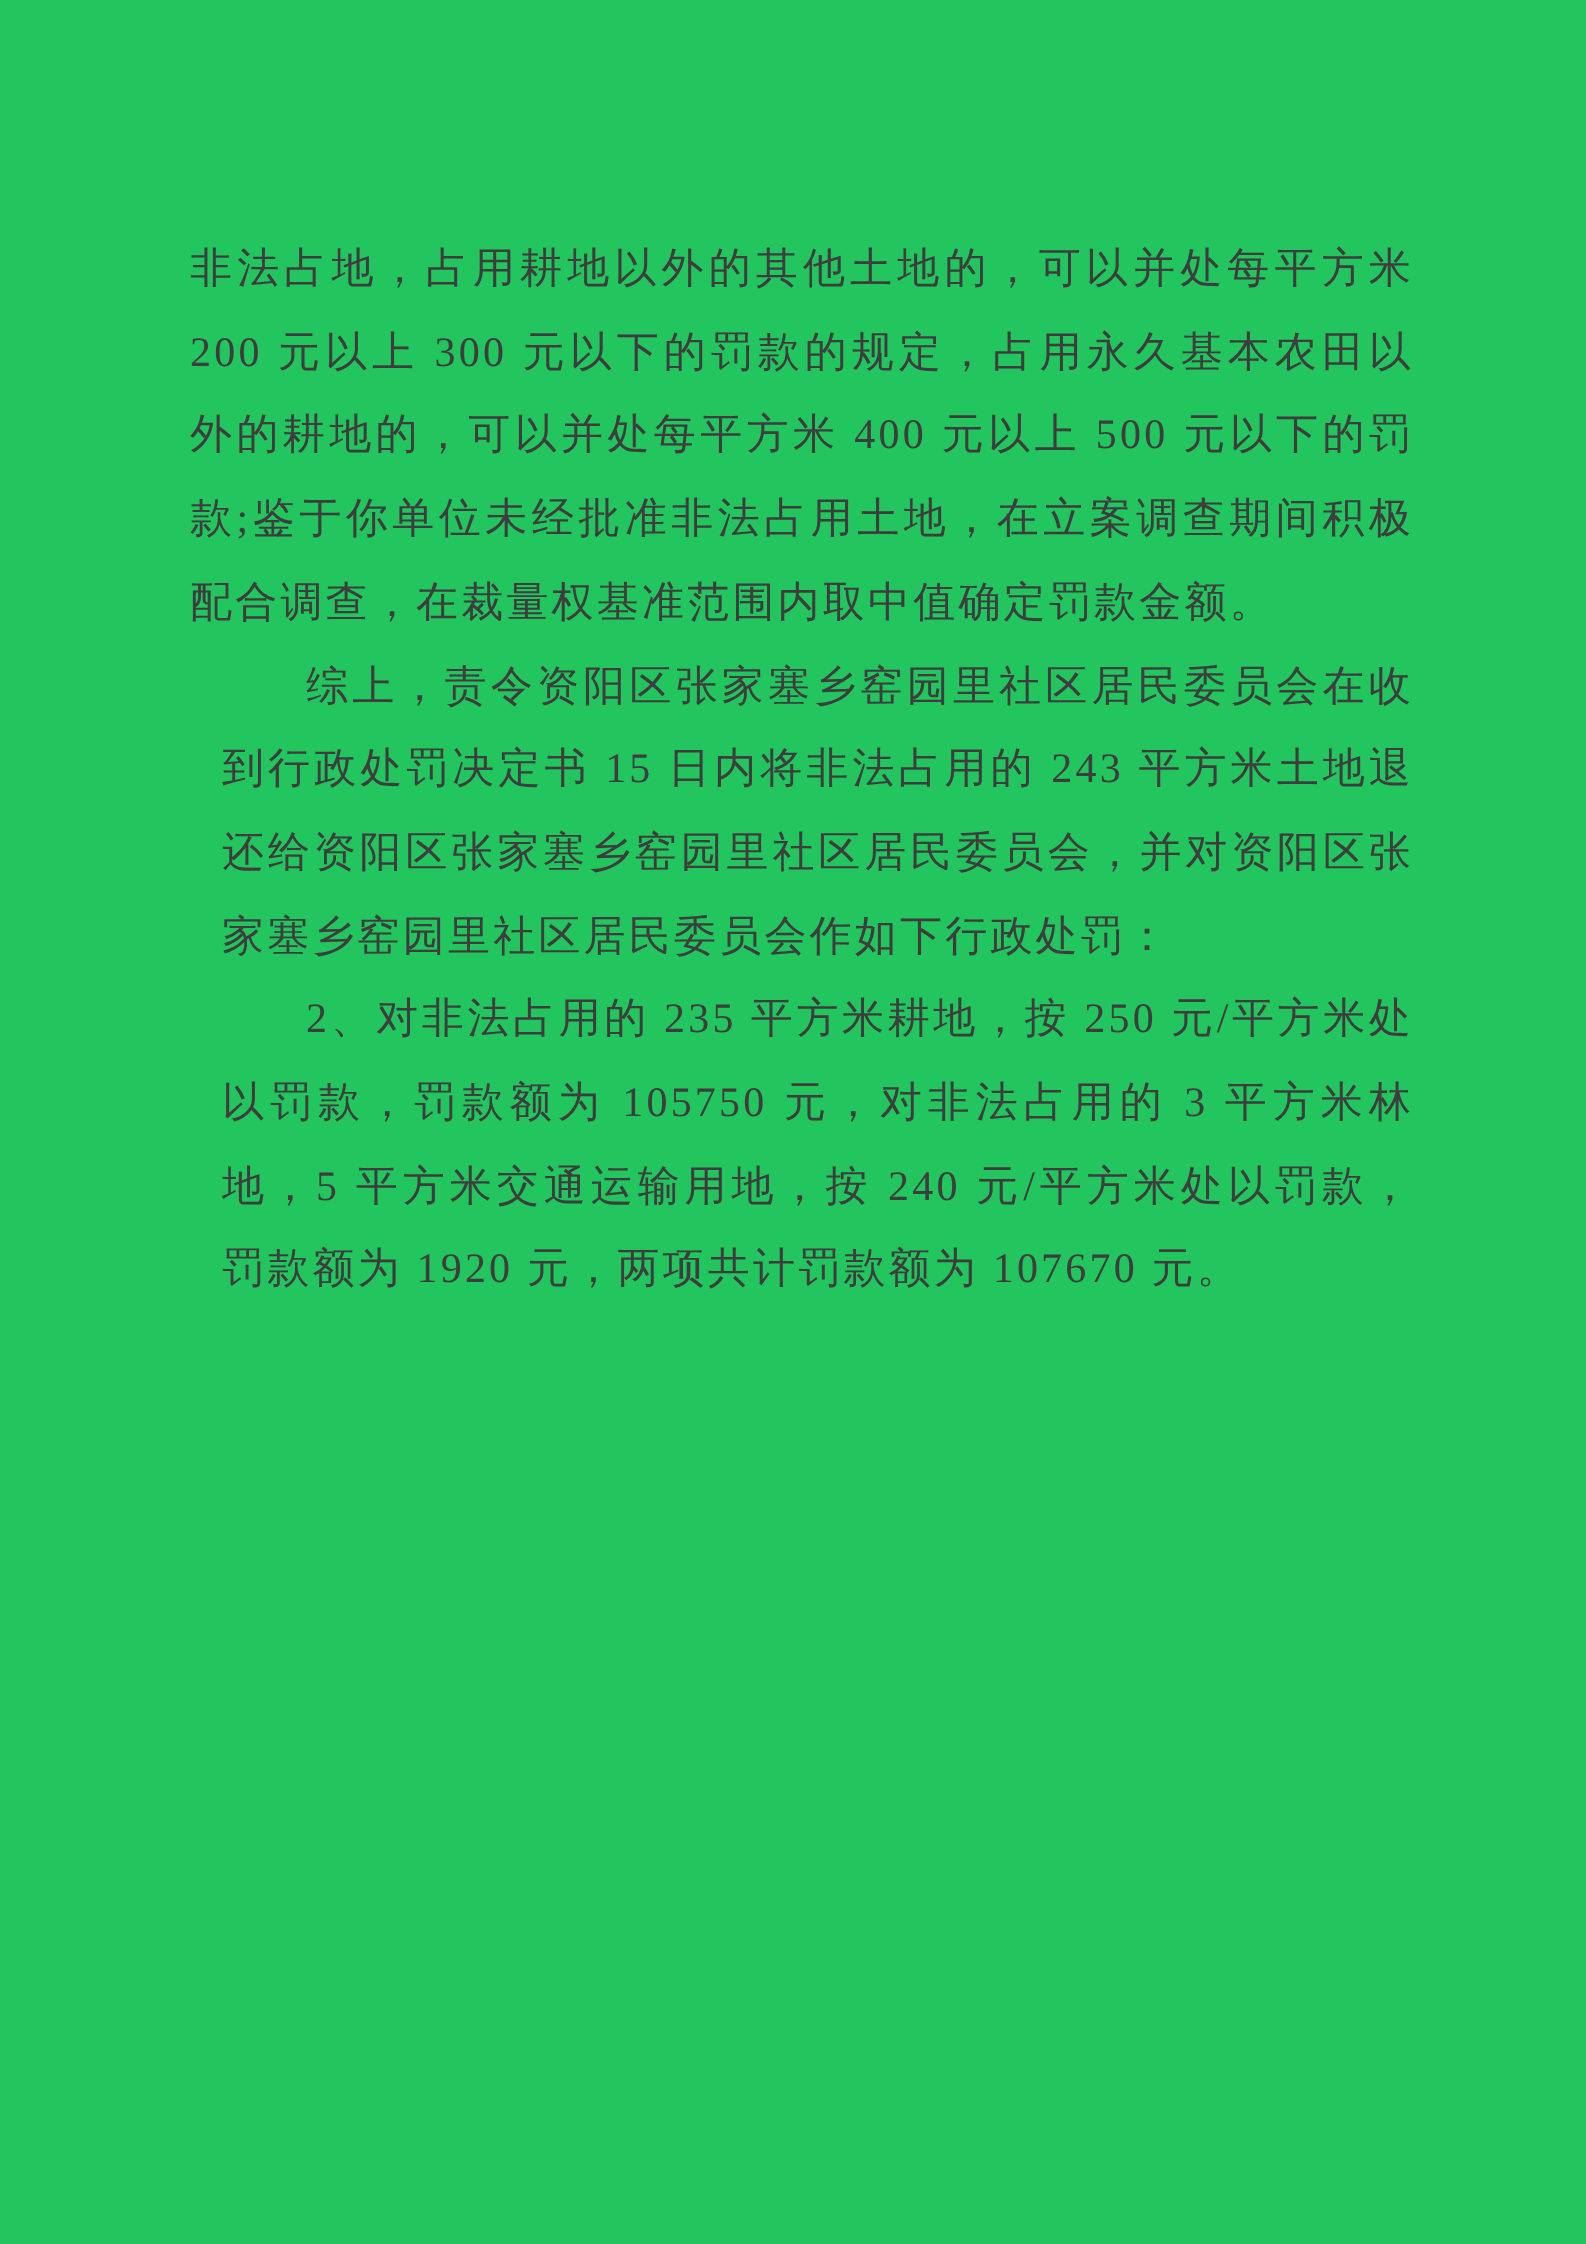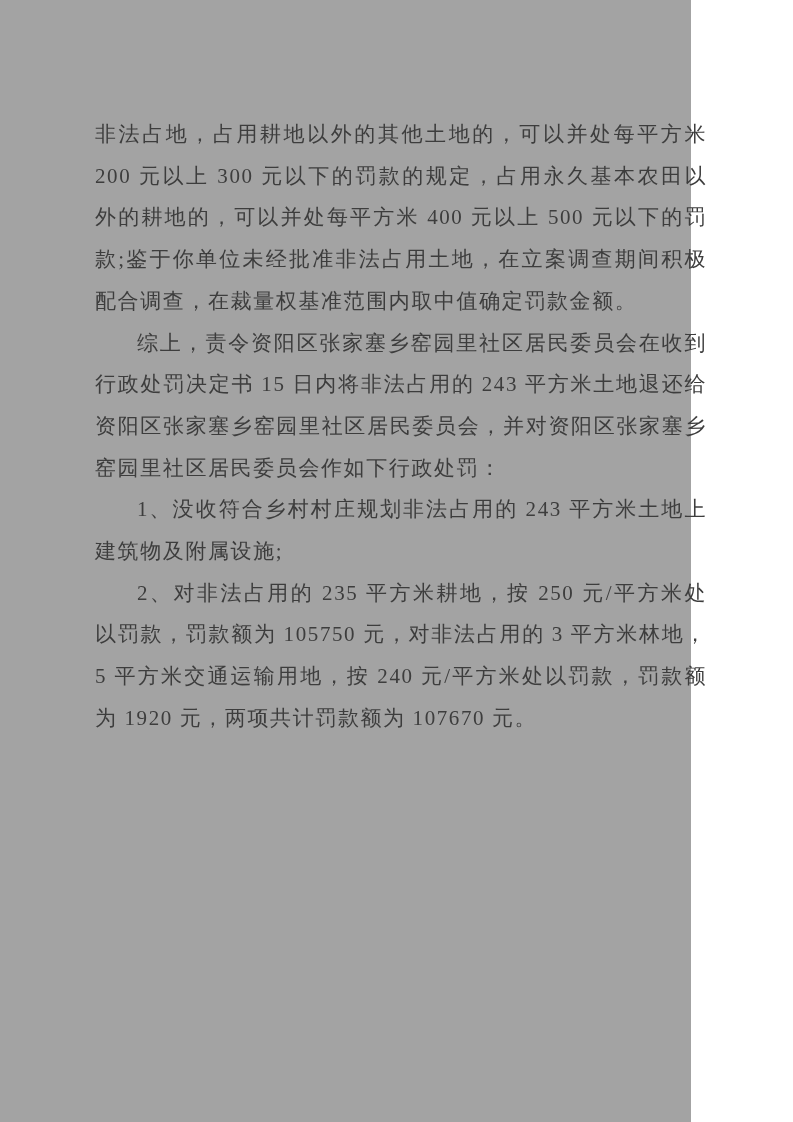--- a/index.html
+++ b/index.html
@@ -11,47 +11,47 @@
     height: 1122px;
     background: #ffffff;
     position: relative;
     overflow: hidden;
     font-family: "Liberation Serif", "DejaVu Serif", serif;
   }
   .page {
     position: absolute;
     left: 0;
     top: 0;
-    width: 691px;
+    width: 793px;
     height: 1122px;
-    background: #a3a3a3;
+    background: #22c55e;
   }
   .doc-body {
     position: absolute;
     left: 95px;
     top: 114px;
     width: 612px;
     color: #3d3d3d;
     font-size: 21px;
     line-height: 41.7px;
     letter-spacing: 1.6px;
     text-align: justify;
     font-weight: 400;
   }
   .doc-body p {
     margin: 0;
     padding: 0;
   }
   .doc-body p.indent {
     text-indent: 2em;
+    margin-left: 16px;
   }
 </style>
 </head>
 <body>
 
 <div class="page">
   <div class="doc-body">
     <p>非法占地，占用耕地以外的其他土地的，可以并处每平方米 200 元以上 300 元以下的罚款的规定，占用永久基本农田以外的耕地的，可以并处每平方米 400 元以上 500 元以下的罚款;鉴于你单位未经批准非法占用土地，在立案调查期间积极配合调查，在裁量权基准范围内取中值确定罚款金额。</p>
     <p class="indent">综上，责令资阳区张家塞乡窑园里社区居民委员会在收到行政处罚决定书 15 日内将非法占用的 243 平方米土地退还给资阳区张家塞乡窑园里社区居民委员会，并对资阳区张家塞乡窑园里社区居民委员会作如下行政处罚：</p>
-    <p class="indent">1、没收符合乡村村庄规划非法占用的 243 平方米土地上建筑物及附属设施;</p>
     <p class="indent">2、对非法占用的 235 平方米耕地，按 250 元/平方米处以罚款，罚款额为 105750 元，对非法占用的 3 平方米林地，5 平方米交通运输用地，按 240 元/平方米处以罚款，罚款额为 1920 元，两项共计罚款额为 107670 元。</p>
   </div>
 </div>
 
 </body></html>

